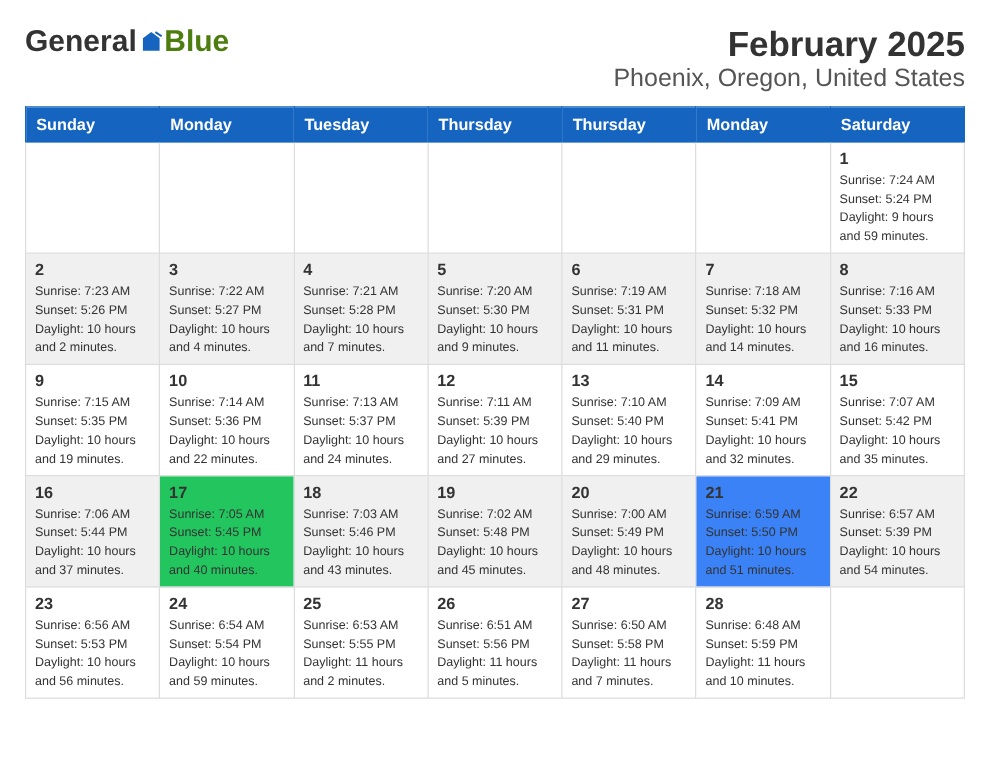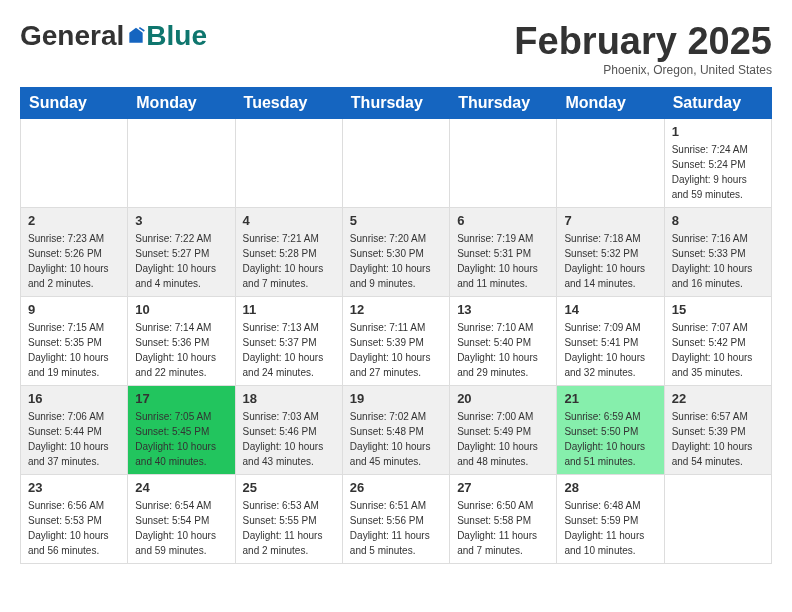--- a/index.html
+++ b/index.html
@@ -17,53 +17,53 @@
       margin-bottom: 10px;
     }
     .logo {
       display: flex;
       flex-direction: column;
       align-items: flex-start;
     }
     .logo-text {
       display: flex;
       align-items: center;
-      font-size: 28px;
+      font-size: 24px;
       font-weight: bold;
     }
     .logo-general { color: #333; }
-    .logo-blue { color: #0f766e; }
+    .logo-blue { color: #4d7c0f; }
     .logo-icon {
       width: 20px;
       height: 20px;
       margin-left: 2px;
     }
     .title-block {
       text-align: right;
     }
     .month-title {
-      font-size: 38px;
+      font-size: 28px;
       font-weight: bold;
       color: #333;
     }
     .location {
-      font-size: 12px;
+      font-size: 20px;
       color: #555;
     }
     .calendar {
       width: 100%;
       border-collapse: collapse;
       border: 1px solid #ccc;
     }
     .calendar th {
       background-color: #1565c0;
       color: #fff;
       text-align: left;
       padding: 6px 8px;
-      font-size: 16px;
+      font-size: 13px;
       border: 1px solid #1565c0;
     }
     .calendar td {
       vertical-align: top;
       padding: 5px 7px;
       border: 1px solid #ddd;
       font-size: 11px;
       color: #333;
       width: 107px;
       min-height: 90px;
@@ -246,21 +246,21 @@
           <div class="cell-content">Sunrise: 7:02 AM
 Sunset: 5:48 PM
 Daylight: 10 hours and 45 minutes.</div>
         </td>
         <td style="background-color: rgb(240, 240, 240);">
           <span class="day-num">20</span>
           <div class="cell-content">Sunrise: 7:00 AM
 Sunset: 5:49 PM
 Daylight: 10 hours and 48 minutes.</div>
         </td>
-        <td style="background-color: #86efac;">
+        <td style="background-color: #3b82f6;">
           <span class="day-num">21</span>
           <div class="cell-content">Sunrise: 6:59 AM
 Sunset: 5:50 PM
 Daylight: 10 hours and 51 minutes.</div>
         </td>
         <td style="background-color: rgb(240, 240, 240);">
           <span class="day-num">22</span>
           <div class="cell-content">Sunrise: 6:57 AM
 Sunset: 5:39 PM
 Daylight: 10 hours and 54 minutes.</div>

